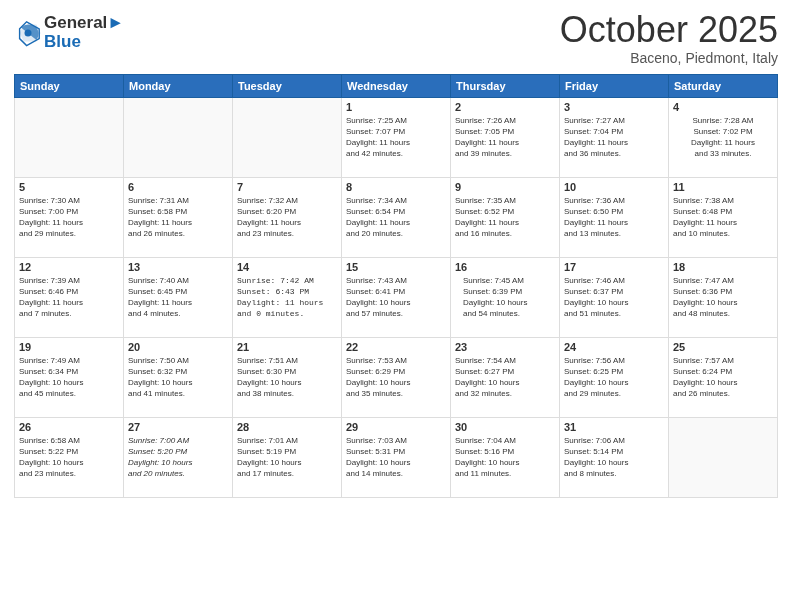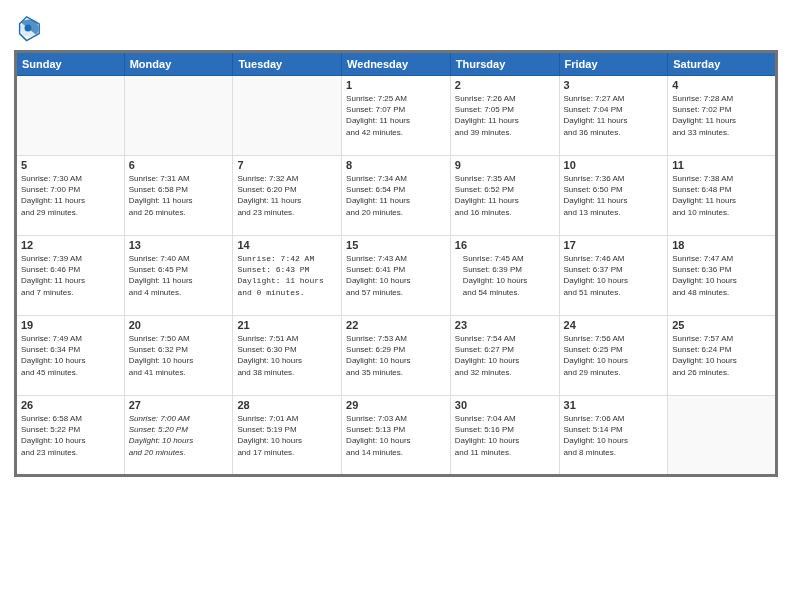--- a/index.html
+++ b/index.html
@@ -39,21 +39,21 @@
       color: #333;
       line-height: 1.1;
     }
     .subtitle {
       font-size: 14px;
       color: #555;
     }
     .calendar-table {
       width: 100%;
       border-collapse: collapse;
-      border: 3px solid #737373;
+      border: 1px solid #737373;
     }
     .calendar-table th {
       background-color: #2a6ebb;
       color: white;
       font-size: 11px;
       font-weight: bold;
       text-align: left;
       padding: 5px 5px;
       border: 1px solid #1a5ea0;
     }
@@ -90,20 +90,28 @@
 
 <div class="container">
   <div class="header-row">
     <div class="logo">
       <svg class="logo-icon" viewBox="0 0 40 40" xmlns="http://www.w3.org/2000/svg">
         <polygon points="14,8 32,8 38,20 32,32 14,32 8,20" fill="#1a6bb5" opacity="0.15"></polygon>
         <polygon points="18,4 36,14 36,28 18,38 8,28 8,14" fill="none" stroke="#1a6bb5" stroke-width="2"></polygon>
         <path d="M10,12 Q20,4 32,12 Q38,20 32,30" fill="#1a6bb5" opacity="0.7"></path>
         <circle cx="20" cy="20" r="5" fill="#1a6bb5"></circle>
       </svg>
+      <div>
+        <div style="font-size:17px;font-weight:bold;color:#333;line-height:1.1;">General<span style="color:#1a6bb5;">►</span></div>
+        <div style="font-size:17px;font-weight:bold;color:#1a6bb5;line-height:1.1;">Blue</div>
+      </div>
+    </div>
+    <div class="title-block">
+      <div class="month-title">October 2025</div>
+      <div class="subtitle">Baceno, Piedmont, Italy</div>
     </div>
   </div>
 
   <table class="calendar-table">
     <thead>
       <tr>
         <th>Sunday</th>
         <th>Monday</th>
         <th>Tuesday</th>
         <th>Wednesday</th>
@@ -133,21 +141,21 @@
           </td>
           <td>
             <span class="day-number">3</span>
             <div class="day-info" style="white-space: pre-line;">Sunrise: 7:27 AM
 Sunset: 7:04 PM
 Daylight: 11 hours
 and 36 minutes.</div>
           </td>
           <td>
             <span class="day-number">4</span>
-            <div class="day-info" style="white-space: pre-line;">Sunrise: 7:28 AM
+            <div class="day-info" style="white-space: pre-line; text-align: center;">Sunrise: 7:28 AM
 Sunset: 7:02 PM
 Daylight: 11 hours
 and 33 minutes.</div>
           </td>
         </tr>
         <tr class="week-row">
           <td>
             <span class="day-number">5</span>
             <div class="day-info" style="white-space: pre-line;">Sunrise: 7:30 AM
 Sunset: 7:00 PM
@@ -317,21 +325,21 @@
           <td>
             <span class="day-number">28</span>
             <div class="day-info" style="white-space: pre-line;">Sunrise: 7:01 AM
 Sunset: 5:19 PM
 Daylight: 10 hours
 and 17 minutes.</div>
           </td>
           <td>
             <span class="day-number">29</span>
             <div class="day-info" style="white-space: pre-line;">Sunrise: 7:03 AM
-Sunset: 5:13 PM
+Sunset: 5:31 PM
 Daylight: 10 hours
 and 14 minutes.</div>
           </td>
           <td>
             <span class="day-number">30</span>
             <div class="day-info" style="white-space: pre-line;">Sunrise: 7:04 AM
 Sunset: 5:16 PM
 Daylight: 10 hours
 and 11 minutes.</div>
           </td>

